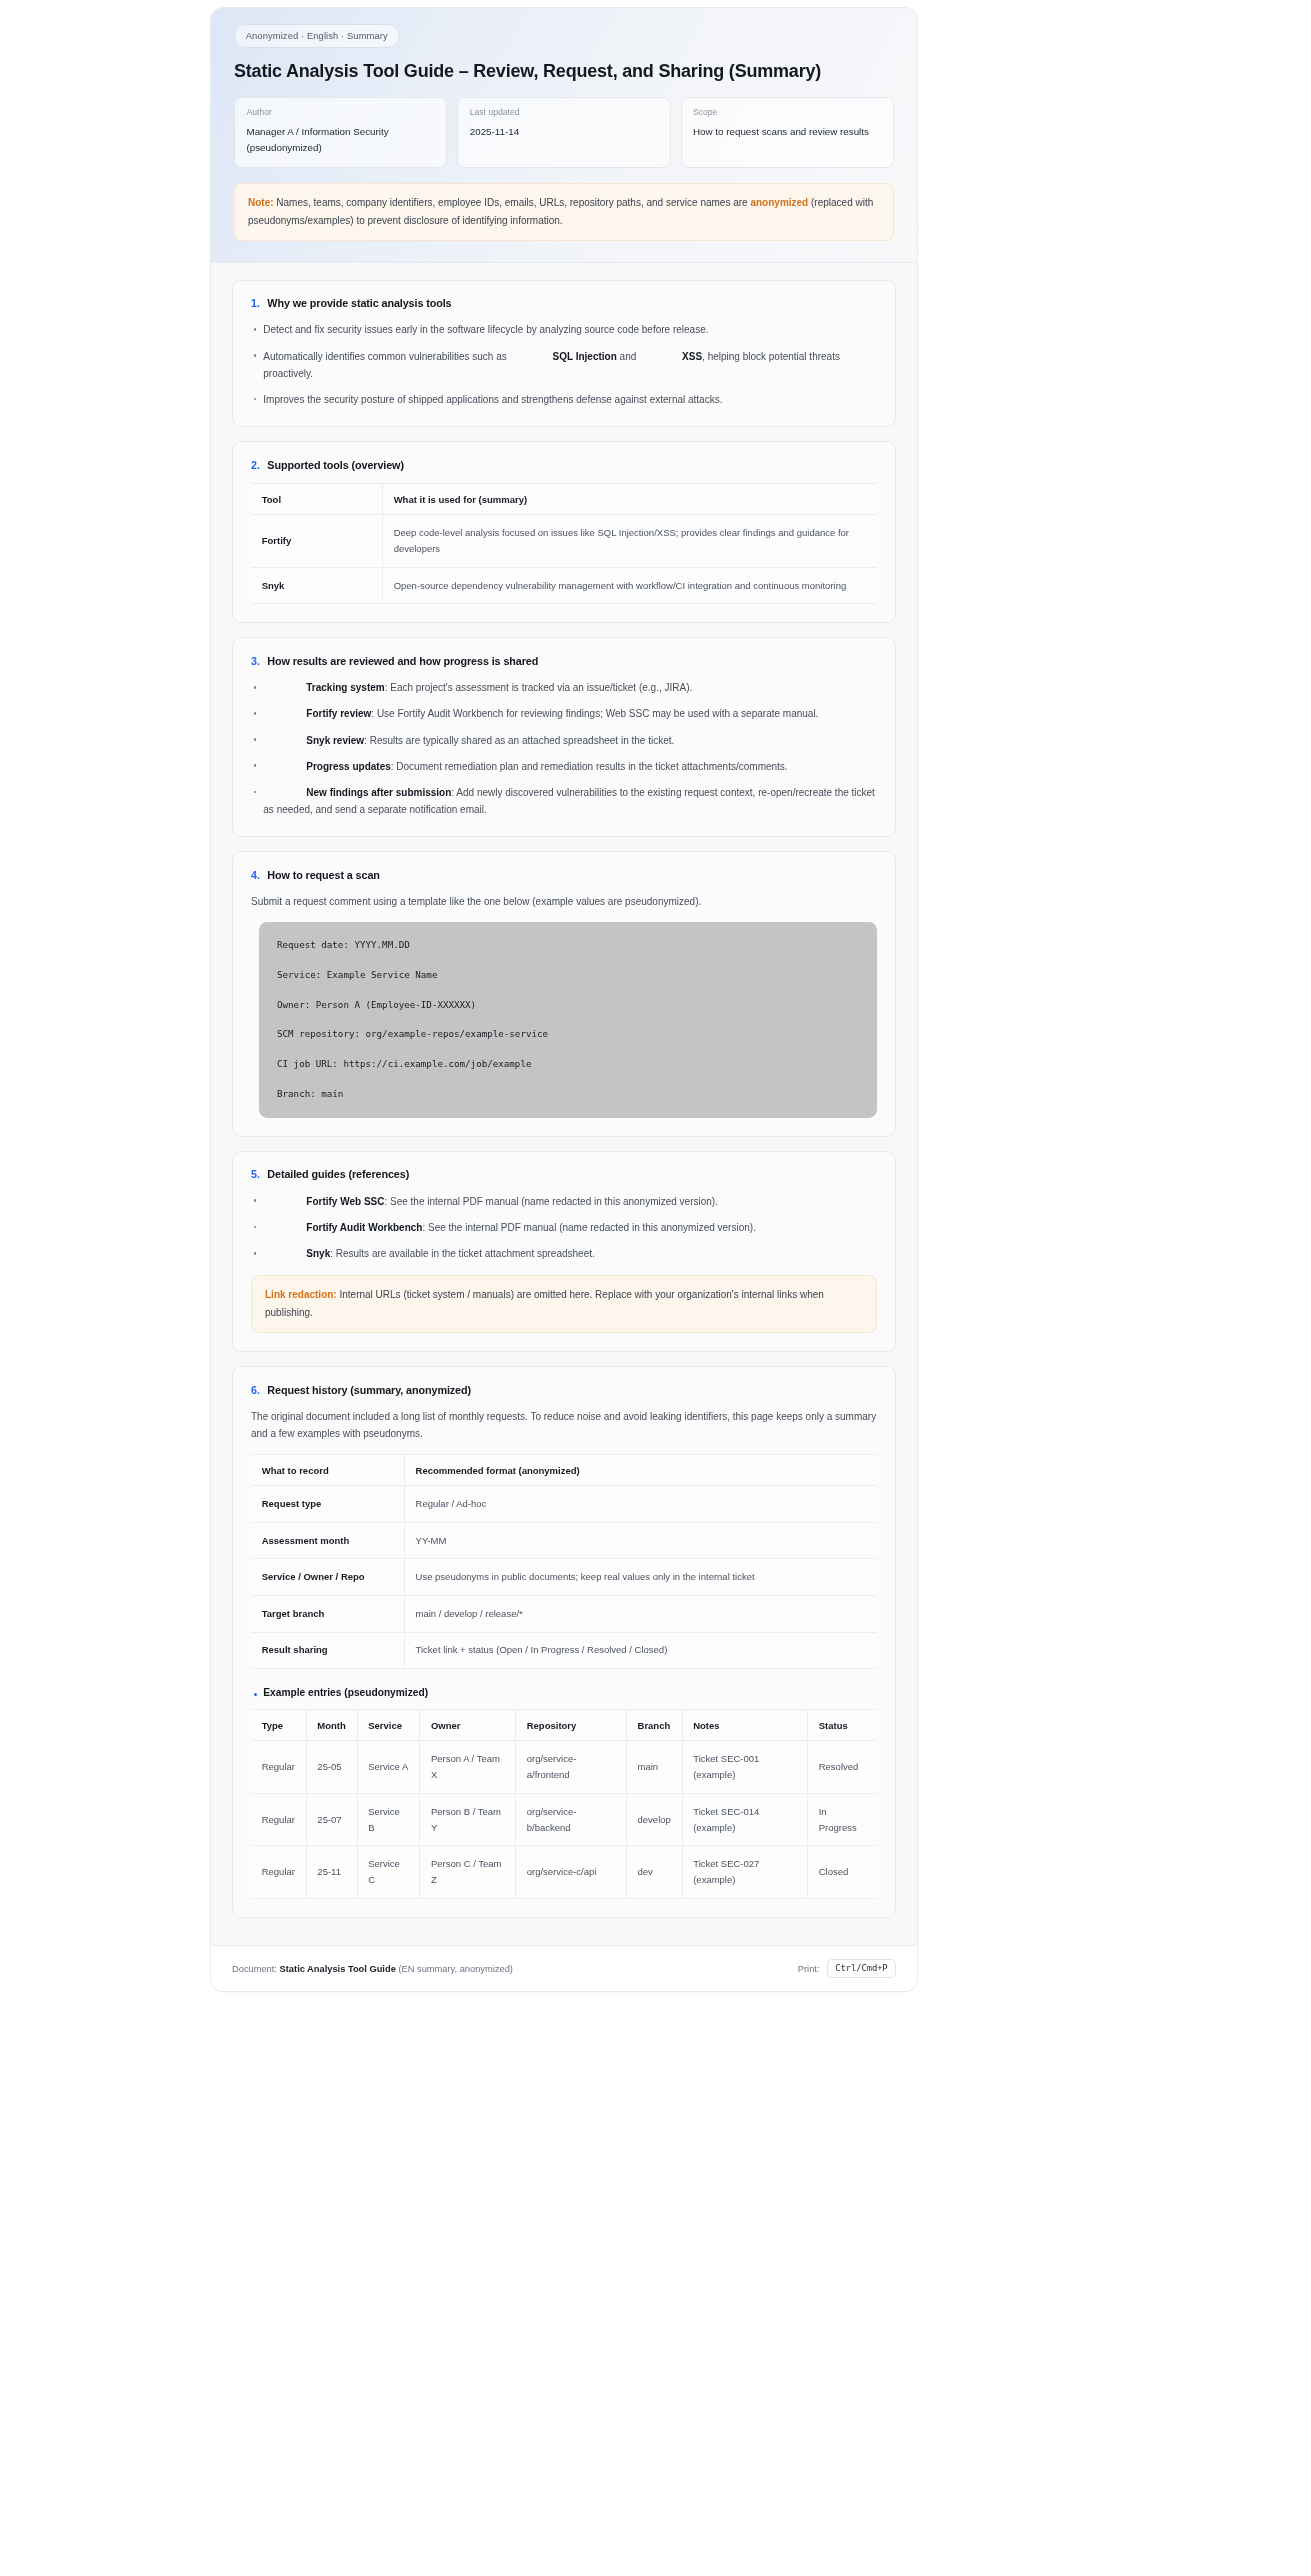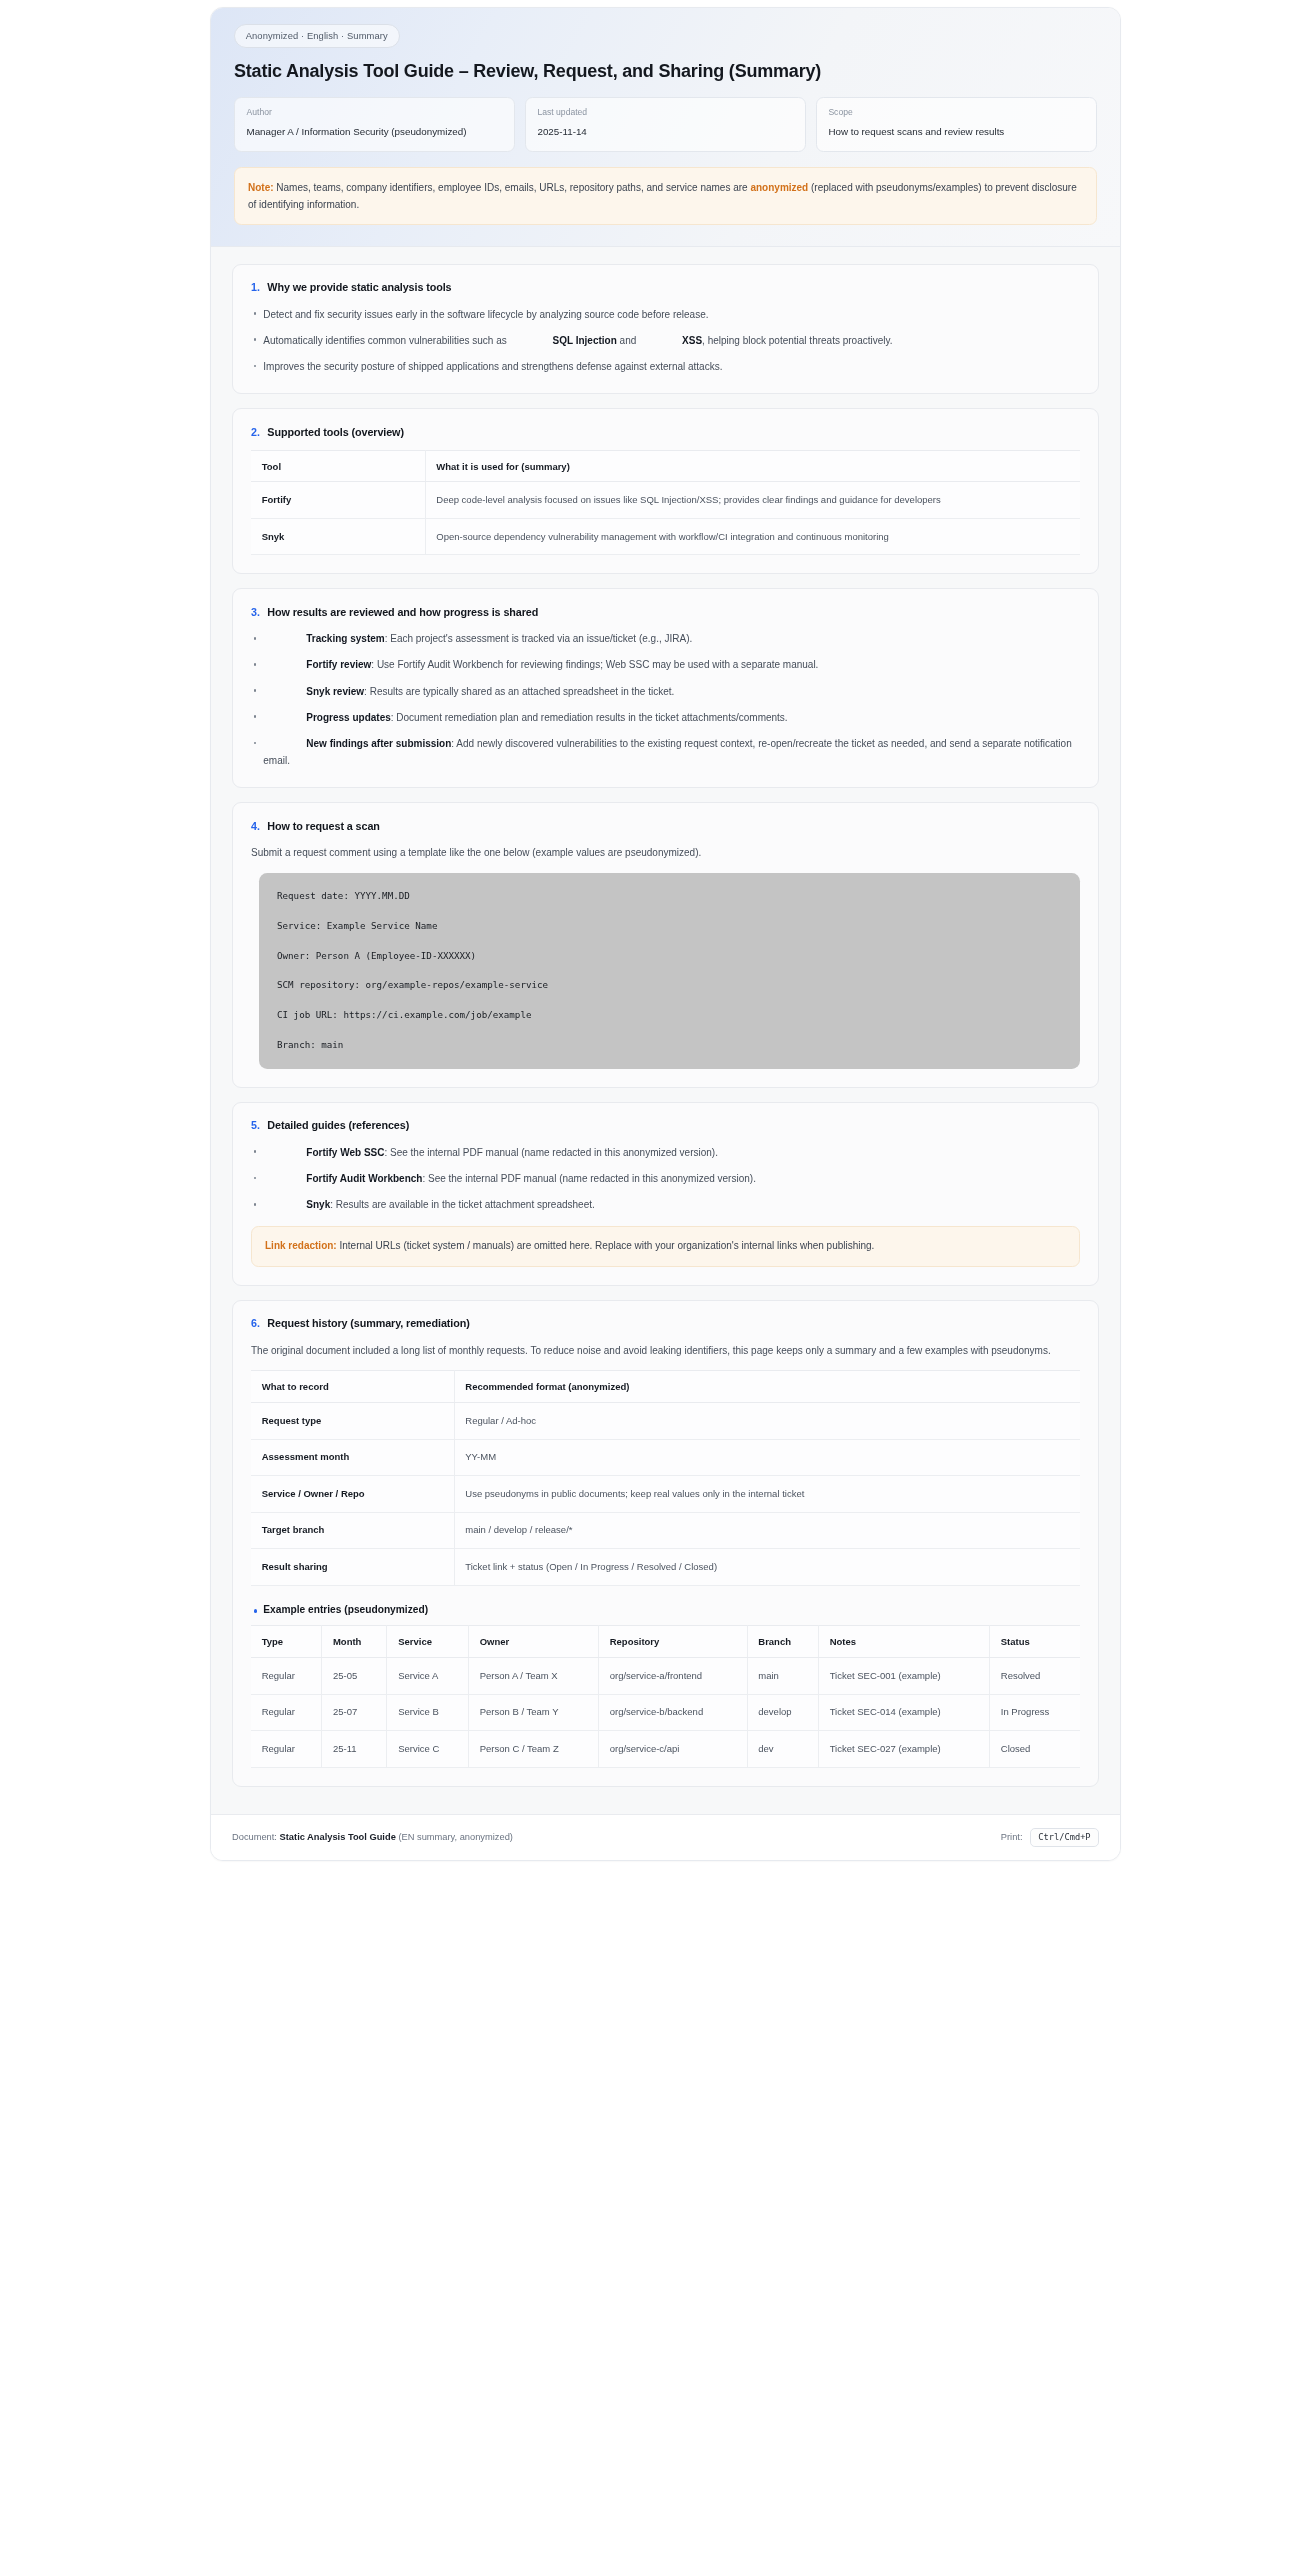--- a/index.html
+++ b/index.html
@@ -10,21 +10,21 @@
     font-family: "Liberation Sans", sans-serif;
     -webkit-font-smoothing: antialiased;
   }
 
   body {
     min-height: 2576px;
     padding-top: 6.6px;
   }
 
   .page {
-    width: 911px;
+    width: 708px;
     margin: 0 auto 0 210px;
     background: #ffffff;
     border: 0.8px solid #e7eaef;
     border-radius: 13px;
     overflow: hidden;
     box-shadow: 0 0.8px 1.6px rgba(16,24,40,0.03);
   }
 
   
   .doc-header {
@@ -354,21 +354,21 @@
         <li><b>Snyk</b><span>: Results are available in the ticket attachment spreadsheet.</span></li>
       </ul>
       <div class="note-banner" style="margin-top:12.3px;">
         <span class="note-key">Link redaction:</span><span> Internal URLs (ticket system / manuals) are omitted here. Replace with your organization's internal links when publishing.</span>
       </div>
     </div>
 
     <div class="section">
       <div class="sec-head">
         <span class="sec-num">6.</span>
-        <span class="sec-title">Request history (summary, remediation)</span>
+        <span class="sec-title">Request history (summary, anonymized)</span>
       </div>
       <div class="lead">The original document included a long list of monthly requests. To reduce noise and avoid leaking identifiers, this page keeps only a summary and a few examples with pseudonyms.</div>
 
       <table class="grid t-record">
         <colgroup>
             <col class="c1">
             <col>
           </colgroup>
         <thead>
           <tr>

